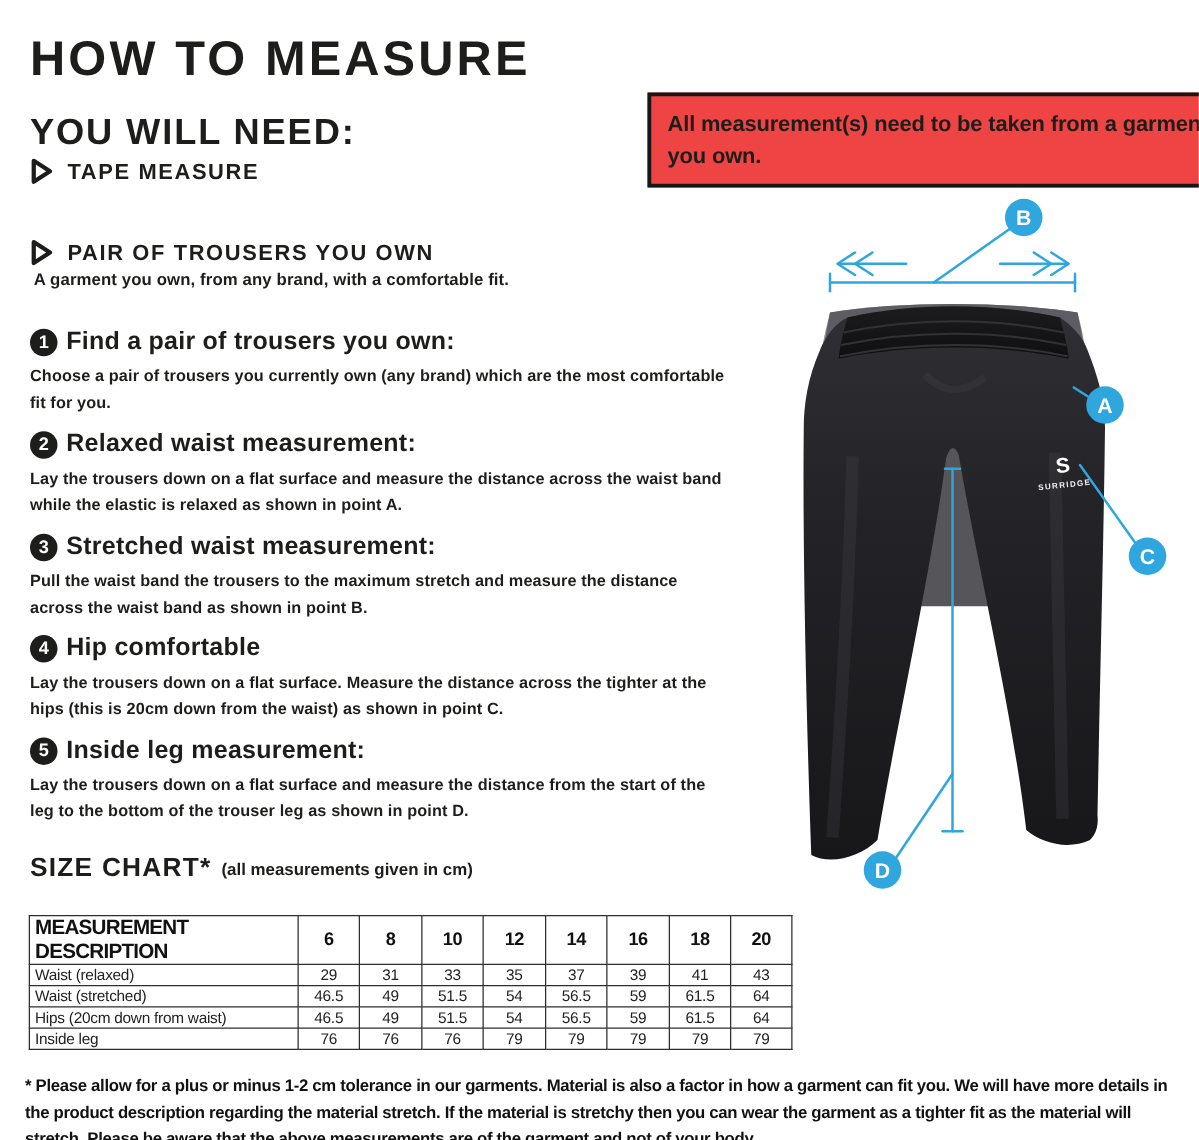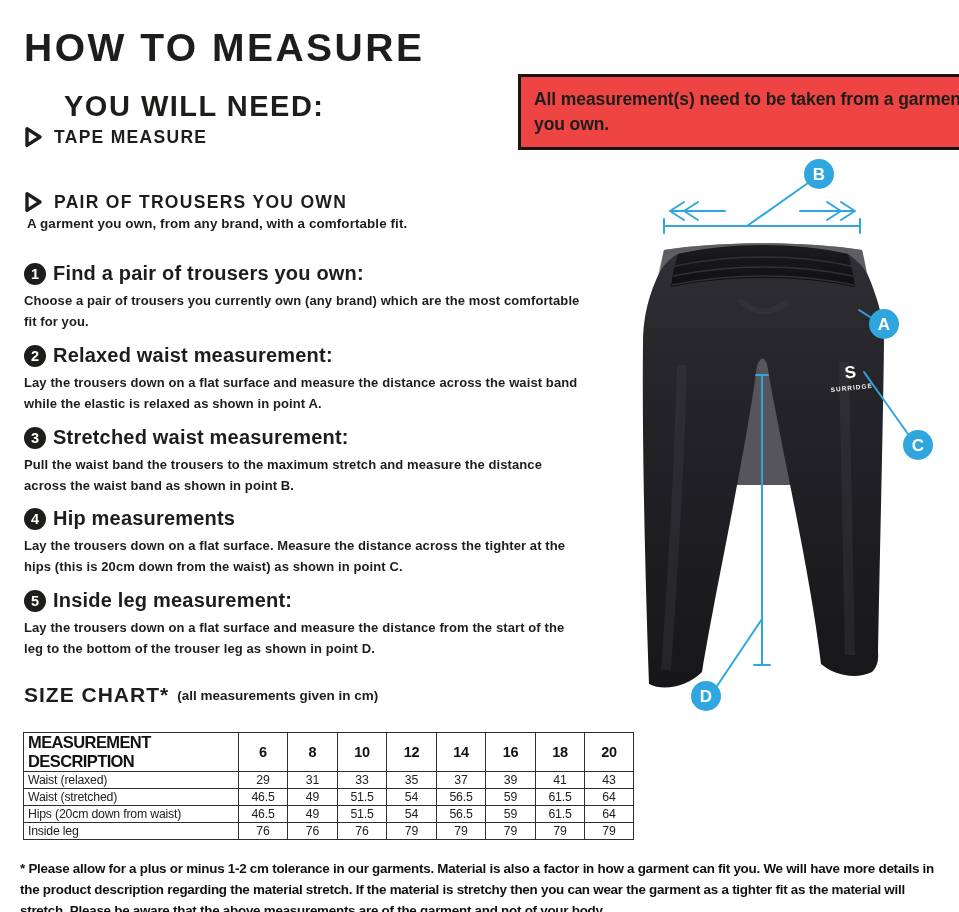--- a/index.html
+++ b/index.html
@@ -1,21 +1,21 @@
 <!DOCTYPE html>
 <html><head>
 <meta charset="utf-8">
 <style>
   html,body{margin:0;padding:0;background:#ffffff;width:959px;height:912px;overflow:hidden;
     font-family:"Liberation Sans","DejaVu Sans",sans-serif;color:#1d1d1b;}
   .page{position:relative;width:959px;height:912px;background:#fff;}
 
   
   .main-title{position:absolute;left:24px;top:2px;font-size:39px;font-weight:800;letter-spacing:2.5px;line-height:1.05;}
-  .ywn-heading{position:absolute;left:24px;top:66px;font-size:29px;font-weight:800;letter-spacing:1.5px;margin-left:40px;}
+  .ywn-heading{position:absolute;left:24px;top:66px;font-size:29px;font-weight:800;letter-spacing:1.5px;}
 
   
   .need-item{position:absolute;left:24px;width:560px;}
   .need-item .row{display:flex;align-items:center;gap:11px;}
   .need-label{font-size:17.5px;font-weight:800;letter-spacing:1.3px;}
   .need-desc{margin:3px 0 0 3px;font-size:13.4px;font-weight:700;letter-spacing:.1px;}
   .tri-icon{flex:0 0 auto;display:block;}
 
   
   .step{position:absolute;left:24px;width:556px;}
@@ -102,21 +102,21 @@
     <div class="step-head">
       <span class="badge">3</span>
       <span class="step-title">Stretched waist measurement:</span>
     </div>
     <p class="step-body">Pull the waist band the trousers to the maximum stretch and measure the distance across the waist band as shown in point B.</p>
   </div>
 
   <div class="step" style="top:507px">
     <div class="step-head">
       <span class="badge">4</span>
-      <span class="step-title">Hip measurements</span>
+      <span class="step-title">Hip comfortable</span>
     </div>
     <p class="step-body">Lay the trousers down on a flat surface. Measure the distance across the tighter at the hips (this is 20cm down from the waist) as shown in point C.</p>
   </div>
 
   <div class="step" style="top:589px">
     <div class="step-head">
       <span class="badge">5</span>
       <span class="step-title">Inside leg measurement:</span>
     </div>
     <p class="step-body">Lay the trousers down on a flat surface and measure the distance from the start of the leg to the bottom of the trouser leg as shown in point D.</p>

